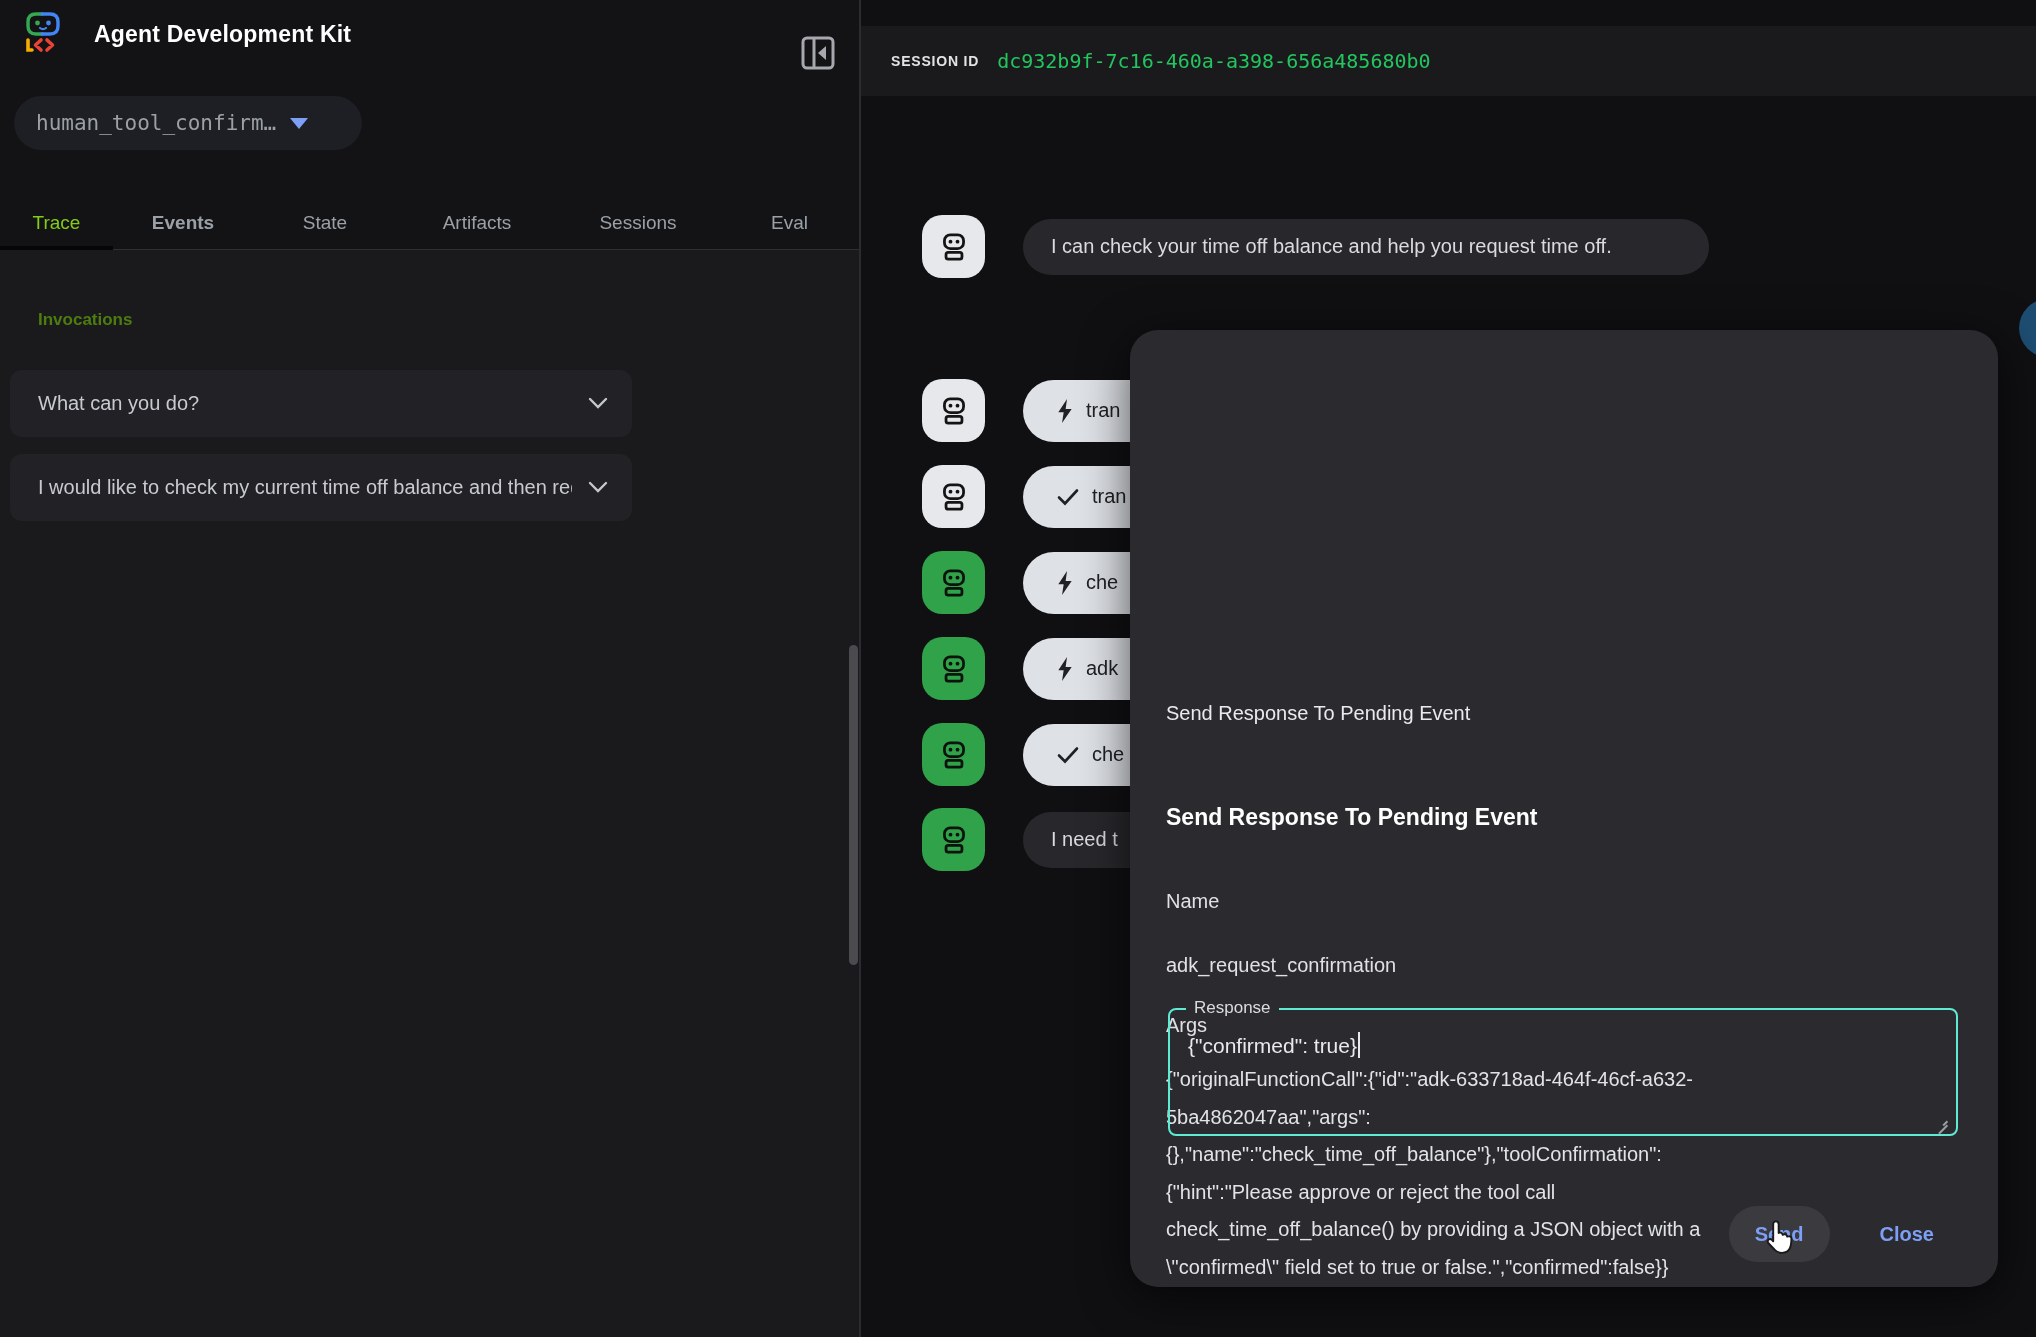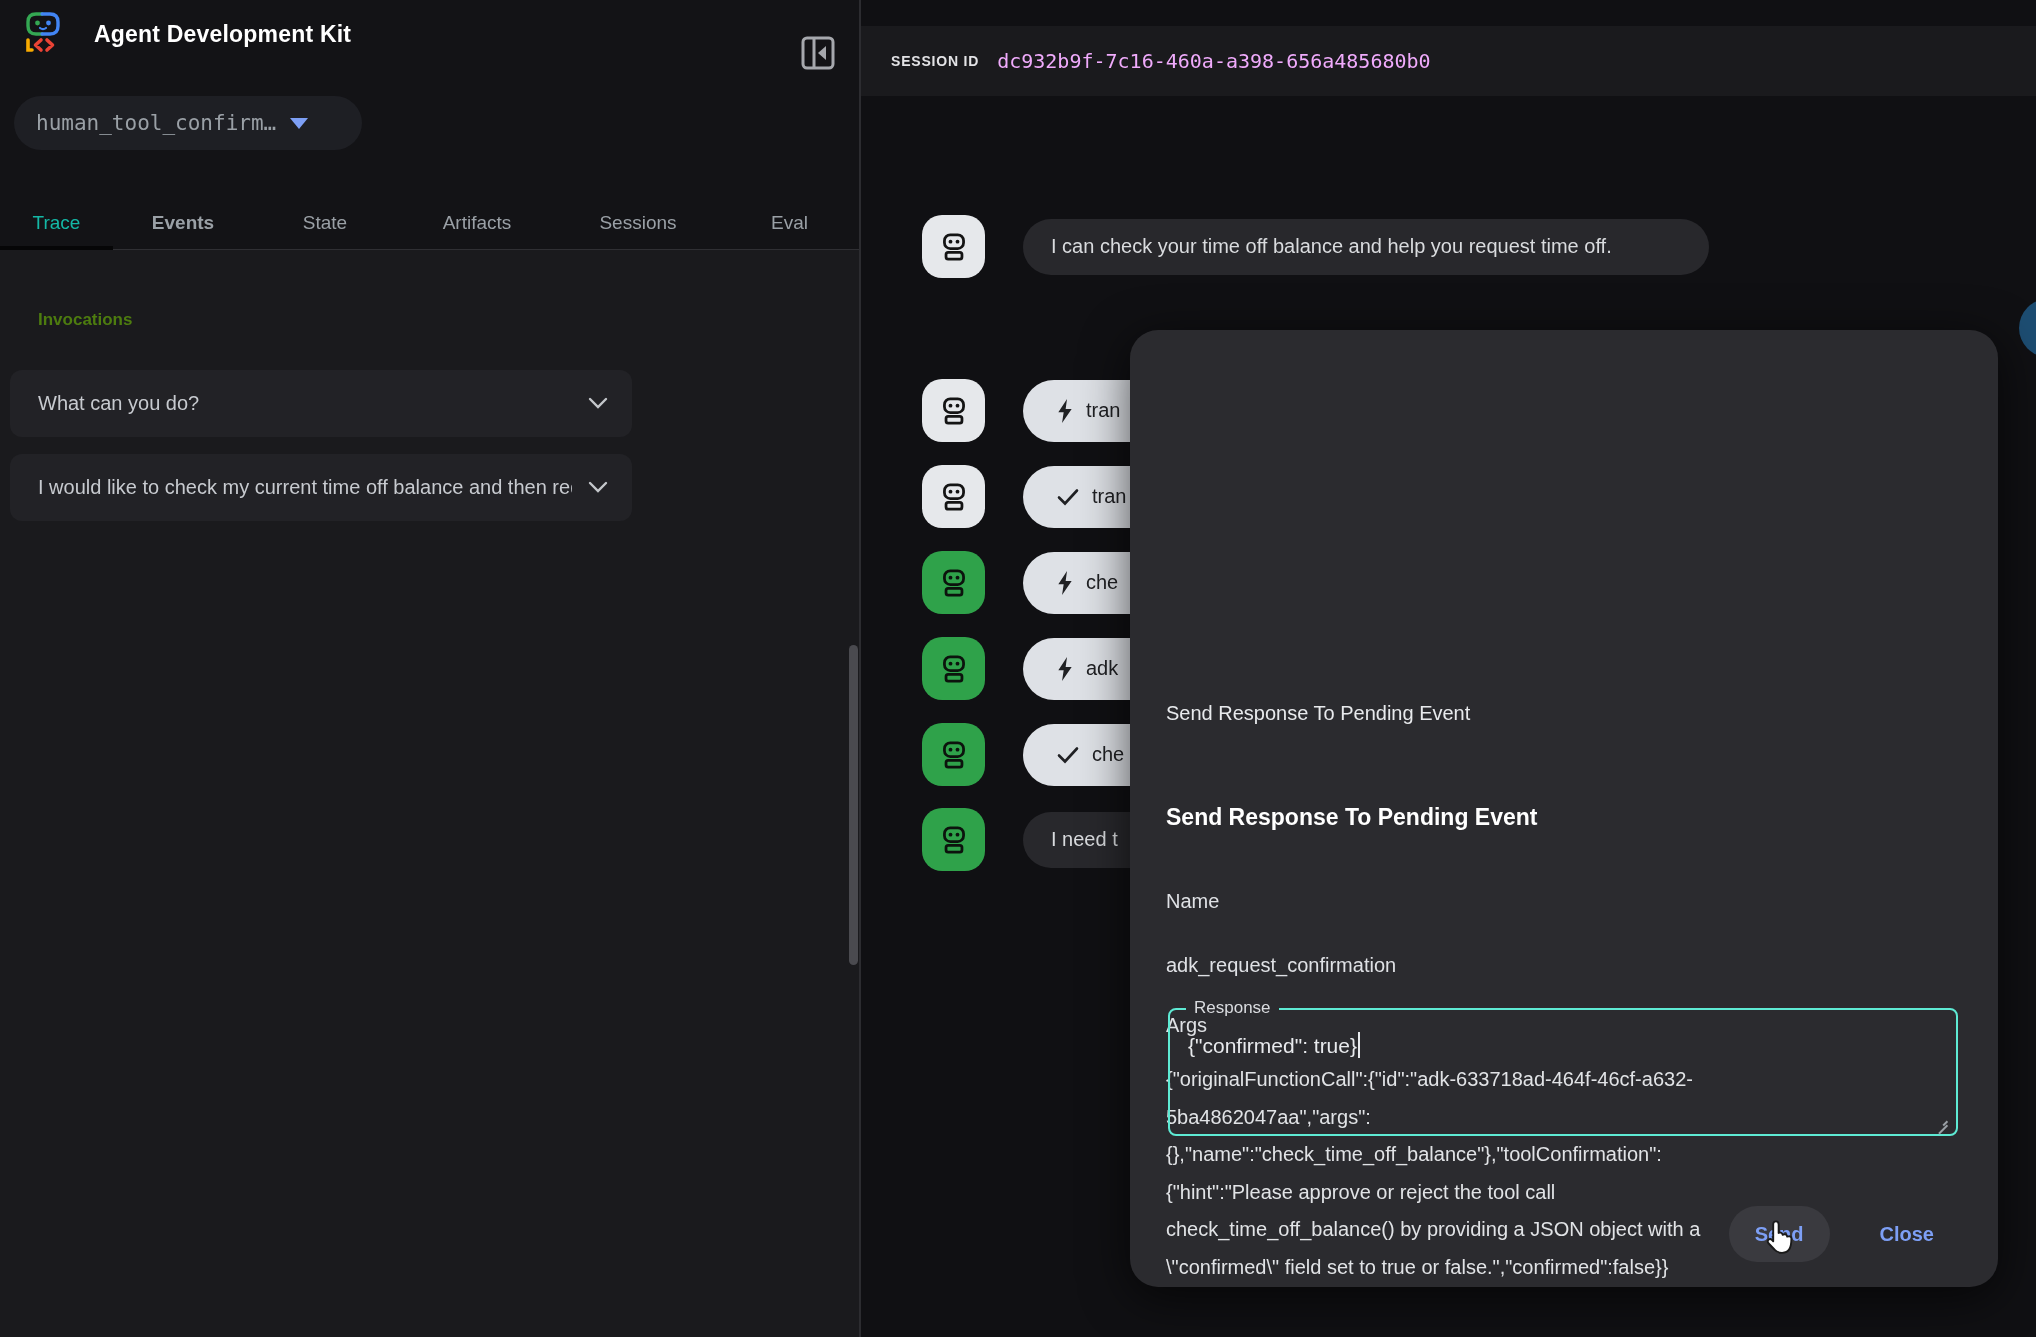--- a/index.html
+++ b/index.html
@@ -23,40 +23,40 @@
     border-top:11px solid #7d9ff5;flex:none;}
 
   .tabs{position:absolute;left:0;top:196px;width:860px;height:54px;display:flex;border-bottom:1px solid #2f2f33;box-sizing:border-box;}
   .tab{display:flex;align-items:center;justify-content:center;font-size:19px;color:#9aa0a6;cursor:pointer;position:relative;}
   .tab:nth-child(1){width:113px;}
   .tab:nth-child(2){width:140px;font-weight:bold;}
   .tab:nth-child(3){width:144px;}
   .tab:nth-child(4){width:160px;}
   .tab:nth-child(5){width:162px;}
   .tab:nth-child(6){width:141px;}
-  .tab.active{color:#14b8a6;}
+  .tab.active{color:#84cc16;}
   .tab.active::after{content:"";position:absolute;left:0;right:0;bottom:-1px;height:4px;background:#060607;}
 
   .invocations-label{position:absolute;left:38px;top:310px;font-size:17px;font-weight:bold;color:#4d7c0f;z-index:2;}
 
   .inv-card{position:absolute;left:10px;width:622px;height:67px;background:#222226;border-radius:12px;
     display:flex;align-items:center;padding:0 24px 0 28px;box-sizing:border-box;cursor:pointer;z-index:2;}
   .inv-card .txt{font-size:20px;color:#c7cacf;white-space:nowrap;overflow:hidden;flex:1;margin-right:16px;}
   .inv-card.one{top:370px;gap:20px;}
   .inv-card.two{top:454px;}
   .chev{flex:none;}
 
   .scroll-thumb{position:absolute;left:849px;top:645px;width:9px;height:320px;border-radius:5px;background:#4a4a4f;z-index:4;cursor:grab;}
 
   
   .main{position:absolute;left:861px;top:0;right:0;bottom:0;background:#101013;}
   .main-header{position:absolute;left:0;top:0;right:0;height:70px;background:#1a1a1d;
     display:flex;align-items:center;padding-left:30px;gap:18px;margin-top:26px;}
   .session-label{font-size:14px;font-weight:bold;letter-spacing:.8px;color:#e3e3e6;}
-  .session-id{font-family:"DejaVu Sans Mono","Liberation Mono",monospace;font-size:20px;color:#f0abfc;}
+  .session-id{font-family:"DejaVu Sans Mono","Liberation Mono",monospace;font-size:20px;color:#22c55e;}
 
   .msg-row{position:absolute;height:63px;display:flex;align-items:center;}
   .bot-icon{position:absolute;left:61px;width:63px;height:63px;border-radius:20px;display:flex;align-items:center;justify-content:center;}
   .bot-icon.gray{background:#e6e8eb;}
   .bot-icon.green{background:#2fa24a;}
   .bubble{position:absolute;left:162px;height:56px;background:#28282c;border-radius:28px;
     display:flex;align-items:center;padding:0 28px;font-size:20px;color:#d9dbde;white-space:nowrap;overflow:hidden;box-sizing:border-box;}
   .chip{position:absolute;left:162px;height:62px;width:168px;background:#dee1e6;border-radius:31px;
     display:flex;align-items:center;gap:13px;padding:0 0 0 34px;font-size:20px;color:#202124;white-space:nowrap;overflow:hidden;box-sizing:border-box;cursor:pointer;}
   .row1{top:215px;} .row2{top:379px;} .row3{top:465px;} .row4{top:551px;}

